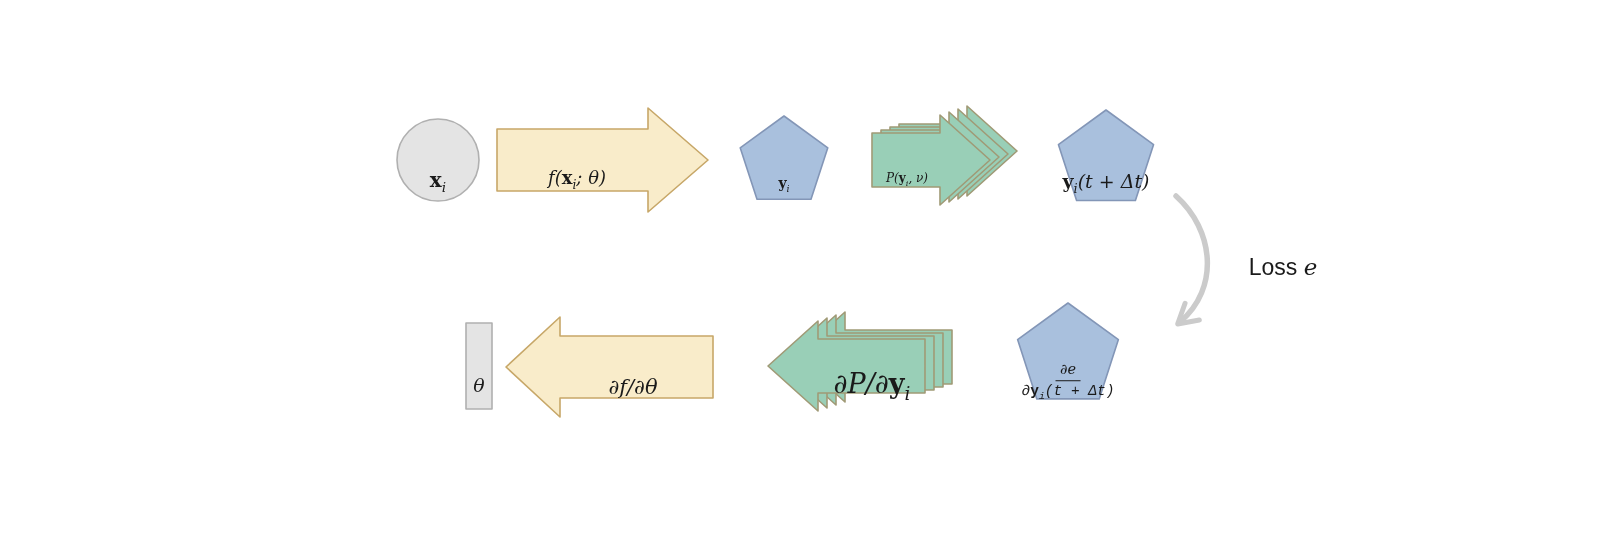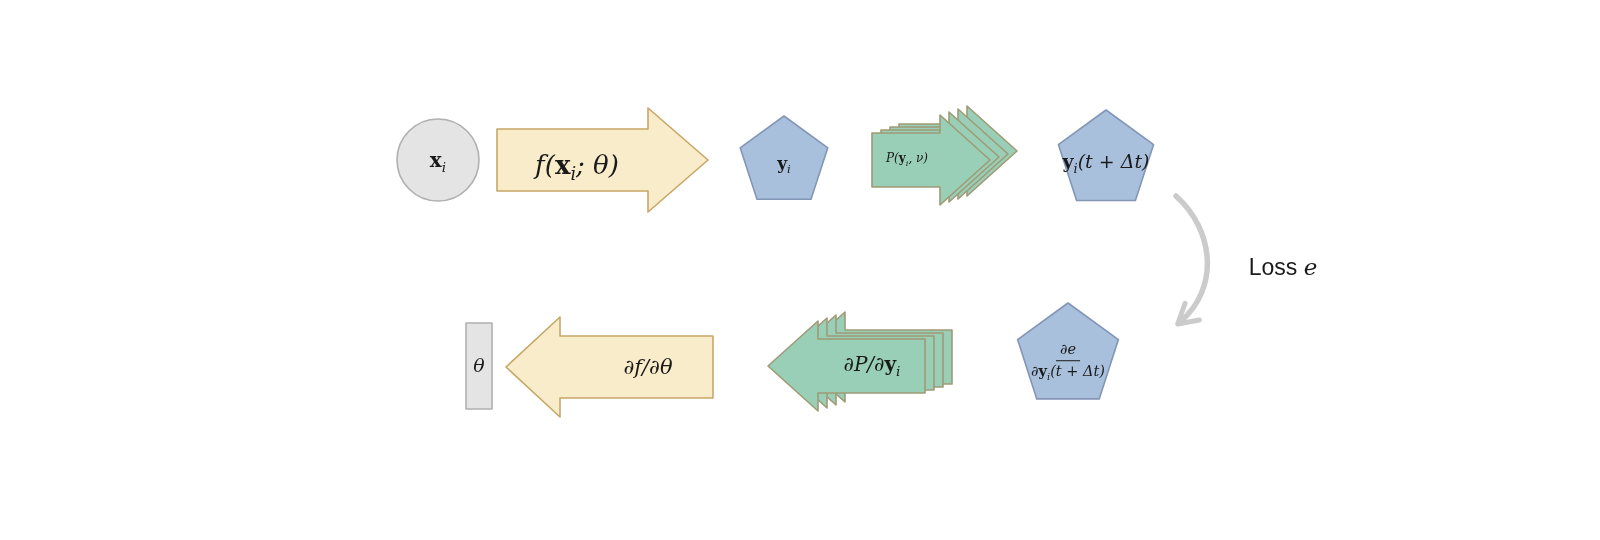--- a/index.html
+++ b/index.html
@@ -24,30 +24,31 @@
   .lbl {
     position: absolute;
     transform: translate(-50%, -50%);
     white-space: nowrap;
     color: var(--text_color, #1a1a1a);
     line-height: 1.15;
   }
   .math {
     font-family: "DejaVu Serif", "Liberation Serif", serif;
     font-style: italic;
+    margin-top: 20px;
   }
   .math b { font-style: normal; font-weight: bold; }
   .math sub { font-size: 0.68em; font-style: italic; }
 
   .loss-label { font-family: "Liberation Sans", sans-serif; font-style: normal; }
   .loss-label i { font-family: "DejaVu Serif", "Liberation Serif", serif; font-style: italic; }
 
   .frac { text-align: center; line-height: 1.3; }
   .frac .num { display: inline-block; border-bottom: 1.4px solid var(--text_color, #1a1a1a); padding: 0 4px 1px; }
-  .frac .den { display: block; padding-top: 1px; }
+  .frac .den { display: block; padding-top: 1px; font-family: Liberation Mono, monospace; }
 </style>
 </head>
 <body>
 
 <div class="stage">
 
   <svg width="1600" height="540" viewBox="0 0 1600 540">
 
     <defs>
       <marker id="loss-arrowhead" markerUnits="userSpaceOnUse" markerWidth="30" markerHeight="30" viewBox="0 0 30 30" refX="21" refY="15" orient="auto">
@@ -81,34 +82,34 @@
       <polygon points="925,339 818,339 818,321 768,366 818,411 818,393 925,393" class="shape green-fill"></polygon>
     </g>
 
     <polygon points="713,336 560,336 560,317 506,367 560,417 560,398 713,398" class="shape yellow-fill"></polygon>
 
     <rect x="466" y="323" width="26" height="86" class="shape gray-fill"></rect>
   </svg>
 
   <div class="lbl math" style="left:438px; top:162px; font-size:20px;"><b>x</b><sub>i</sub></div>
 
-  <div class="lbl math" style="left:577px; top:168px; font-size:26px;">f(<b>x</b><sub>i</sub>; θ)</div>
+  <div class="lbl math" style="left:577px; top:160px; font-size:18px;">f(<b>x</b><sub>i</sub>; θ)</div>
 
-  <div class="lbl math" style="left:784px; top:165px; font-size:17px;"><b>y</b><sub>i</sub></div>
+  <div class="lbl math" style="left:784px; top:165px; font-size:14px;"><b>y</b><sub>i</sub></div>
 
   <div class="lbl math" style="left:907px; top:160px; font-size:12px;">P(<b>y</b><sub>i</sub>, ν)</div>
 
   <div class="lbl math" style="left:1106px; top:164px; font-size:19px;"><b>y</b><sub>i</sub>(t + Δt)</div>
 
   <div class="lbl loss-label" style="left:1283px; top:267px; font-size:23px;">Loss <i>e</i></div>
 
   <div class="lbl math frac" style="left:1068px; top:362px; font-size:14.5px;">
     <span class="num">∂e</span>
     <span class="den">∂<b>y</b><sub>i</sub>(t + Δt)</span>
   </div>
 
-  <div class="lbl math" style="left:872px; top:366px; font-size:20px;">∂P/∂<b>y</b><sub>i</sub></div>
+  <div class="lbl math" style="left:872px; top:366px; font-size:27px;">∂P/∂<b>y</b><sub>i</sub></div>
 
-  <div class="lbl math" style="left:648px; top:367px; font-size:21px;">∂f/∂θ</div>
+  <div class="lbl math" style="left:633px; top:367px; font-size:21px;">∂f/∂θ</div>
 
   <div class="lbl math" style="left:479px; top:366px; font-size:19px;">θ</div>
 
 </div>
 
 </body></html>

